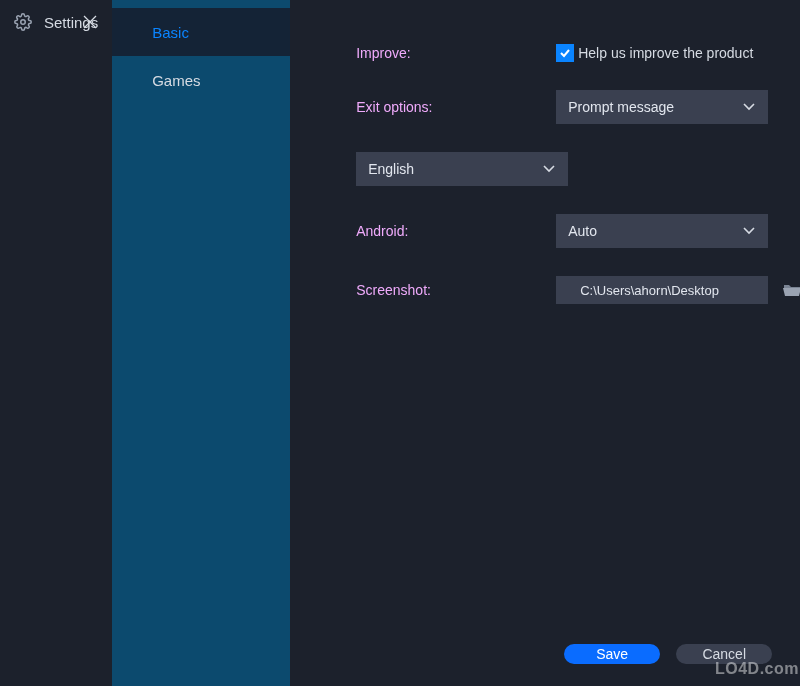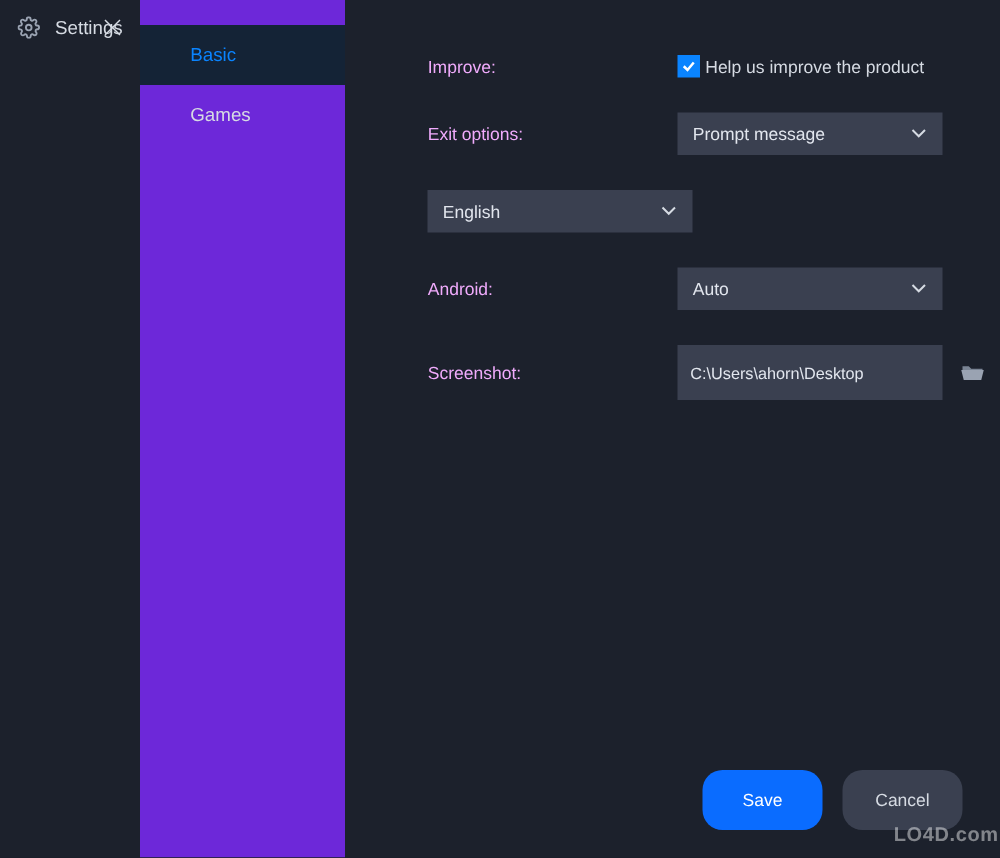--- a/index.html
+++ b/index.html
@@ -5,42 +5,42 @@
   * { margin: 0; padding: 0; box-sizing: border-box; font-family: "Segoe UI", Arial, sans-serif; }
   body { background: #1a1e28; width: 800px; height: 686px; overflow: hidden; position: relative; }
   .window { width: 800px; height: 686px; background: #1c212c; display: flex; flex-direction: row; }
 
   .titlebar { height: 44px; background: #1c212c; display: flex; align-items: center; padding: 0 14px; position: relative; }
   .titlebar .gear { width: 18px; height: 18px; margin-right: 12px; display: flex; align-items: center; justify-content: center; }
   .titlebar .title { color: #d6dbe3; font-size: 15px; font-weight: 400; }
   .titlebar .close { position: absolute; right: 10px; top: 10px; width: 24px; height: 24px; display: flex; align-items: center; justify-content: center; cursor: pointer; }
 
   .body { flex: 1; display: flex; min-height: 0; }
-  .sidebar { width: 164px; background: #6d28d9; padding-top: 20px; }
+  .sidebar { width: 178px; background: #0c4a6e; padding-top: 8px; }
   .sidebar-item { height: 48px; display: flex; align-items: center; padding-left: 40px; color: #d6dbe3; font-size: 15px; cursor: pointer; }
   .sidebar-item.active { background: #142336; color: #0a84ff; }
 
   .content { flex: 1; background: #1c212c; padding: 44px 0 0 66px; position: relative; }
   .row { display: flex; align-items: center; margin-bottom: 28px; }
   .row .label { width: 200px; color: #f0abfc; font-size: 14px; }
 
   .checkbox-wrap { display: flex; align-items: center; gap: 4px; }
   .checkbox { width: 18px; height: 18px; background: #0a84ff; display: flex; align-items: center; justify-content: center; cursor: pointer; }
   .checkbox-label { color: #d6dbe3; font-size: 14px; }
 
   .select { width: 212px; height: 34px; background: #3a4050; border: none; display: flex; align-items: center; justify-content: space-between; padding: 0 12px; cursor: pointer; }
   .select-text { color: #e2e6ee; font-size: 14px; }
   .select .chev { width: 14px; height: 14px; display: flex; align-items: center; justify-content: center; }
 
   .path-wrap { display: flex; align-items: center; gap: 14px; }
-  .path-input { width: 212px; height: 44px; background: #3a4050; border: none; color: #e2e6ee; font-size: 13px; padding: 0 10px; outline: none; }
+  .path-input { width: 212px; height: 28px; background: #3a4050; border: none; color: #e2e6ee; font-size: 13px; padding: 0 24px; outline: none; }
   .folder-btn { width: 20px; height: 16px; display: flex; align-items: center; justify-content: center; cursor: pointer; }
 
   .footer { position: absolute; bottom: 22px; right: 30px; display: flex; gap: 16px; }
-  .btn { width: 96px; height: 48px; border-radius: 16px; border: none; font-size: 14px; cursor: pointer; display: flex; align-items: center; justify-content: center; }
+  .btn { width: 96px; height: 20px; border-radius: 16px; border: none; font-size: 14px; cursor: pointer; display: flex; align-items: center; justify-content: center; }
   .btn-primary { background: #0a6cff; color: #fff; }
   .btn-secondary { background: #3a4050; color: #d6dbe3; }
 
   .watermark { position: absolute; bottom: 8px; right: 1px; color: rgba(255,255,255,0.45); font-size: 16px; letter-spacing: 0.5px; pointer-events: none; font-weight: bold; }
 
   svg { display: block; }
 </style>
 </head>
 <body>
 

